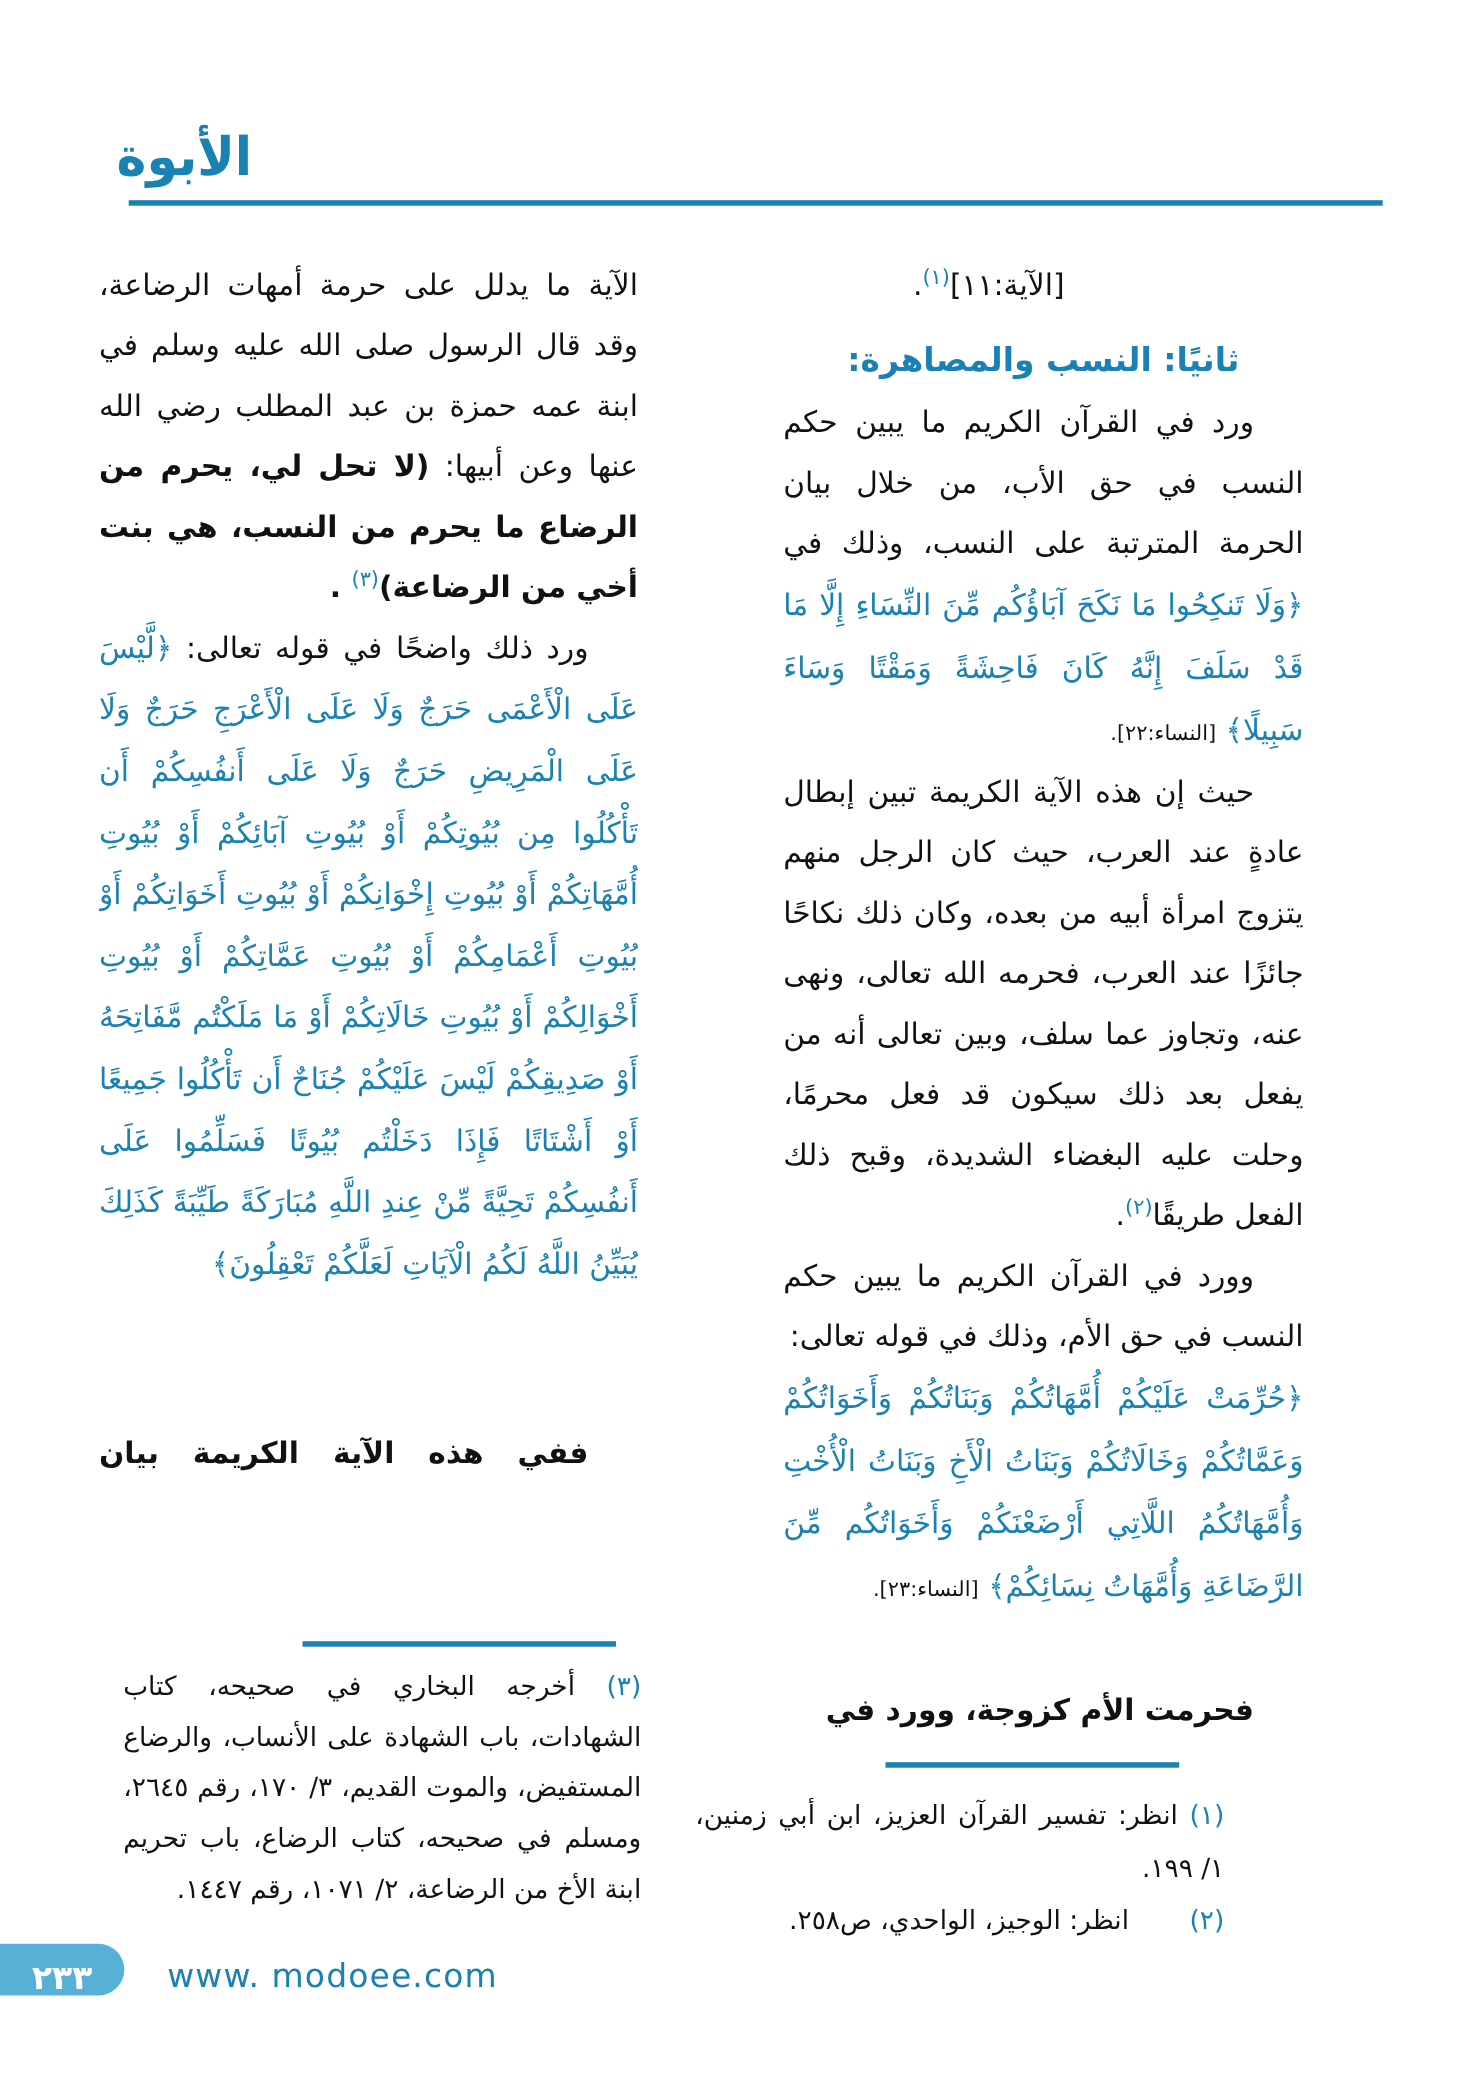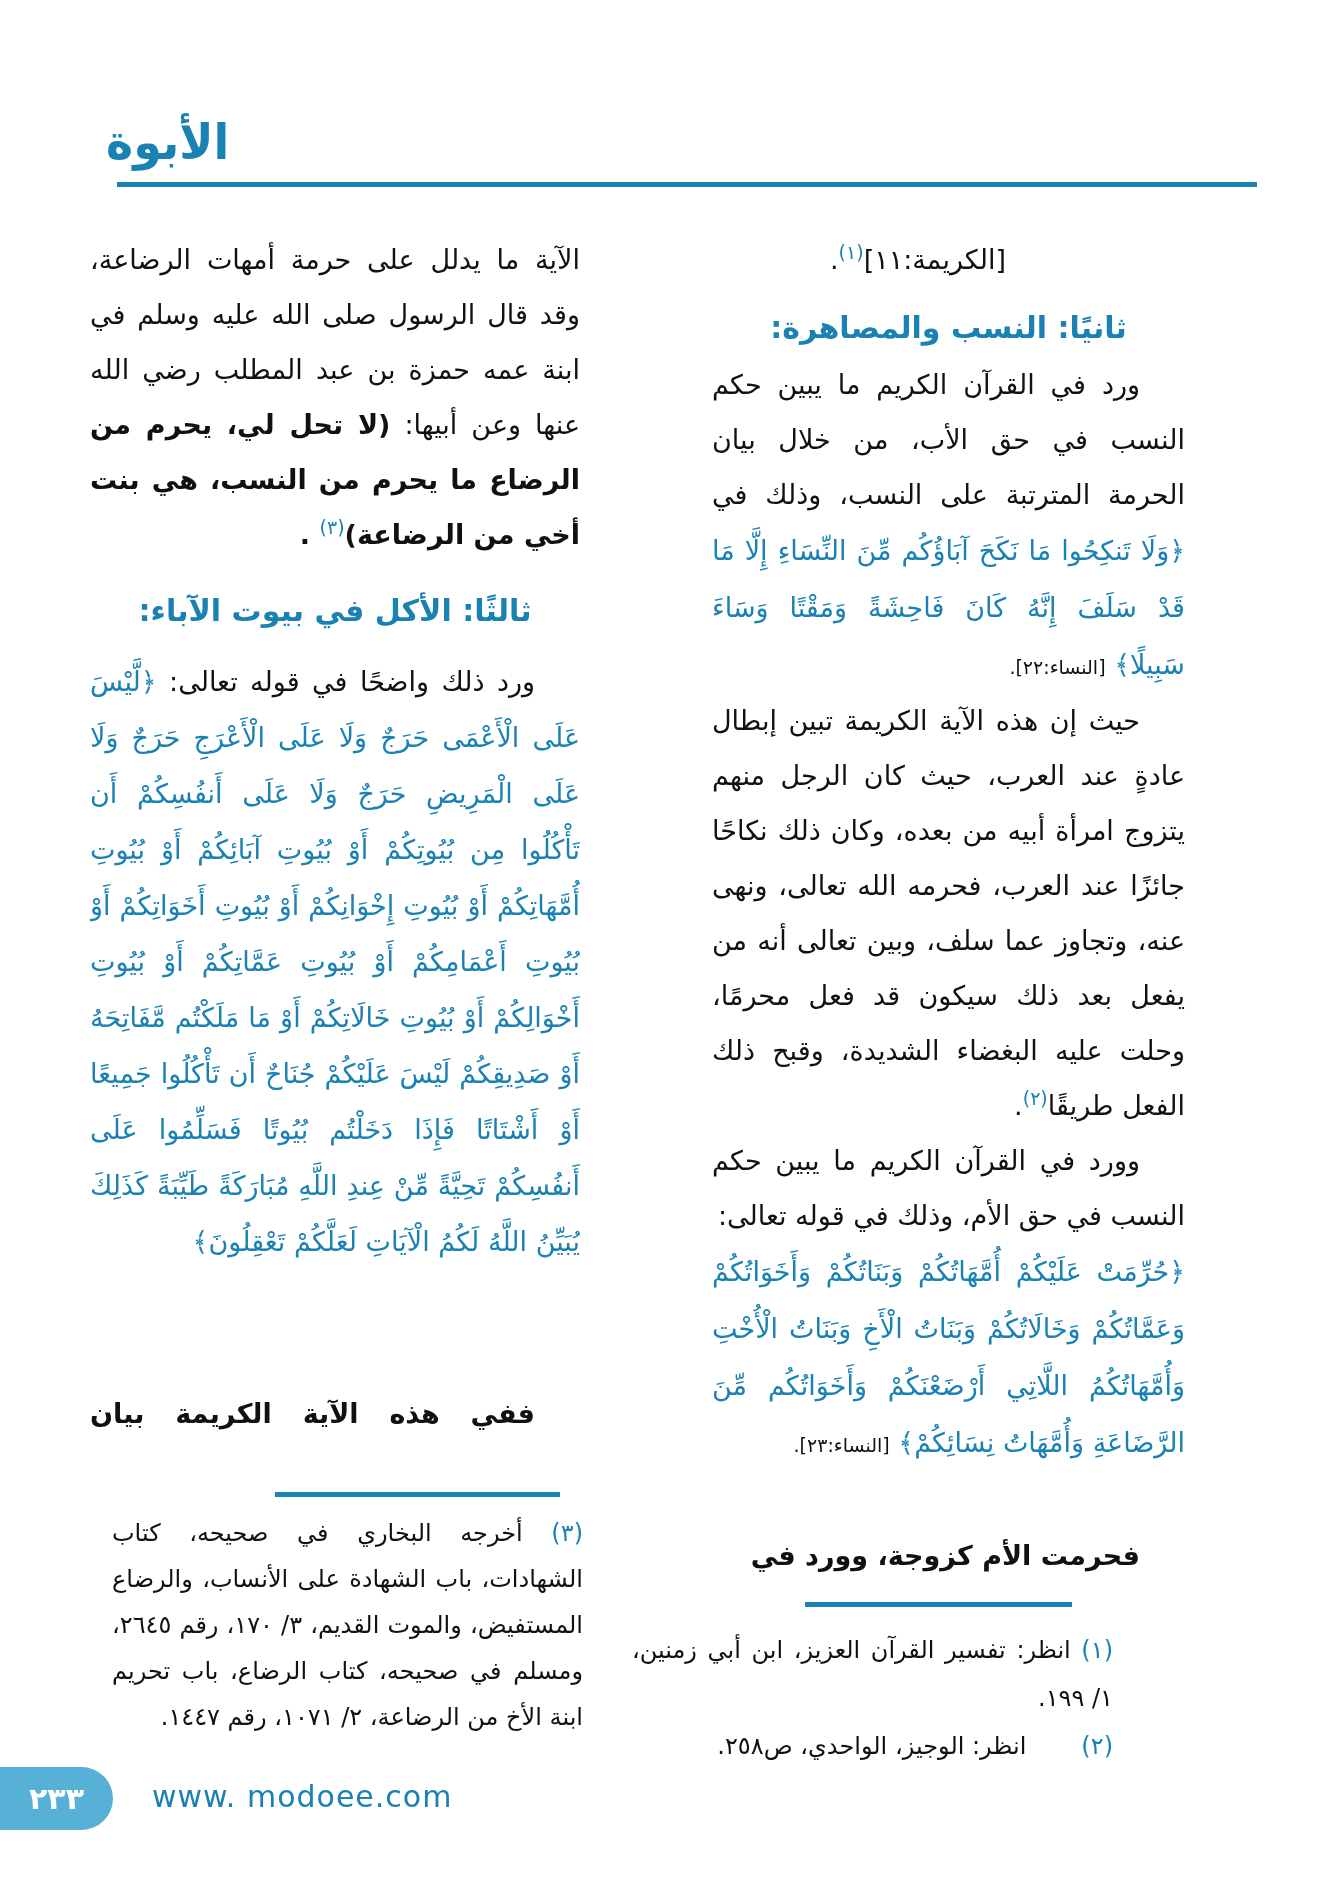--- a/index.html
+++ b/index.html
@@ -119,21 +119,21 @@
   .fn-right { left: 632px; top: 1626px; width: 481px; height: 160px; line-height: 48px; }
   .fn-marker { color: var(--accent); }
   .fn-gap { display: inline-block; width: 55px; }
 
   
   .badge {
     position: absolute;
     left: 0;
     top: 1767px;
     width: 113px;
-    height: 63px;
+    height: 47px;
     background: var(--badge_blue);
     border-radius: 0 34px 34px 0;
     color: #ffffff;
     font-size: 30px;
     font-weight: bold;
     text-align: center;
     line-height: 63px;
   }
   .website {
     position: absolute;
@@ -147,41 +147,40 @@
 </style>
 </head>
 <body>
 
 <div class="page">
 
   <div class="logo">الأبوة</div>
   <div class="rule"></div>
 
   <div class="col col-right">
-    <p class="r-cite"><span>[الكريمة:١١]</span><sup class="fn">(١)</sup><span>.</span></p>
+    <p class="r-cite"><span>[الآية:١١]</span><sup class="fn">(١)</sup><span>.</span></p>
 
     <h2 class="heading r-heading">ثانيًا: النسب والمصاهرة:</h2>
 
     <p class="body indent r-para1">ورد في القرآن الكريم ما يبين حكم النسب في حق الأب، من خلال بيان الحرمة المترتبة على النسب، وذلك في قوله تعالى:</p>
 
     <p class="verse-block r-verse1"><span class="verse">﴿وَلَا تَنكِحُوا مَا نَكَحَ آبَاؤُكُم مِّنَ النِّسَاءِ إِلَّا مَا قَدْ سَلَفَ إِنَّهُ كَانَ فَاحِشَةً وَمَقْتًا وَسَاءَ سَبِيلًا﴾</span> <span class="verse-cite">[النساء:٢٢].</span></p>
 
     <p class="body indent r-para2"><span>حيث إن هذه الآية الكريمة تبين إبطال عادةٍ عند العرب، حيث كان الرجل منهم يتزوج امرأة أبيه من بعده، وكان ذلك نكاحًا جائزًا عند العرب، فحرمه الله تعالى، ونهى عنه، وتجاوز عما سلف، وبين تعالى أنه من يفعل بعد ذلك سيكون قد فعل محرمًا، وحلت عليه البغضاء الشديدة، وقبح ذلك الفعل طريقًا</span><sup class="fn">(٢)</sup><span>.</span></p>
 
     <p class="body indent r-para3">وورد في القرآن الكريم ما يبين حكم النسب في حق الأم، وذلك في قوله تعالى:</p>
 
     <p class="verse-block r-verse2"><span class="verse">﴿حُرِّمَتْ عَلَيْكُمْ أُمَّهَاتُكُمْ وَبَنَاتُكُمْ وَأَخَوَاتُكُمْ وَعَمَّاتُكُمْ وَخَالَاتُكُمْ وَبَنَاتُ الْأَخِ وَبَنَاتُ الْأُخْتِ وَأُمَّهَاتُكُمُ اللَّاتِي أَرْضَعْنَكُمْ وَأَخَوَاتُكُم مِّنَ الرَّضَاعَةِ وَأُمَّهَاتُ نِسَائِكُمْ﴾</span> <span class="verse-cite">[النساء:٢٣].</span></p>
 
     <p class="r-conc">فحرمت الأم كزوجة، وورد في هذه</p>
   </div>
 
   <div class="col col-left">
     <p class="body l-para1"><span>الآية ما يدلل على حرمة أمهات الرضاعة، وقد قال الرسول صلى الله عليه وسلم في ابنة عمه حمزة بن عبد المطلب رضي الله عنها وعن أبيها: </span><span class="bold-line">(لا تحل لي، يحرم من الرضاع ما يحرم من النسب، هي بنت أخي من الرضاعة)</span><sup class="fn">(٣)</sup><span class="bold-line"> .</span></p>
 
-    <h2 class="heading l-heading">ثالثًا: الأكل في بيوت الآباء:</h2>
 
     <p class="body indent l-versepara"><span>ورد ذلك واضحًا في قوله تعالى: </span><span class="verse">﴿لَّيْسَ عَلَى الْأَعْمَى حَرَجٌ وَلَا عَلَى الْأَعْرَجِ حَرَجٌ وَلَا عَلَى الْمَرِيضِ حَرَجٌ وَلَا عَلَى أَنفُسِكُمْ أَن تَأْكُلُوا مِن بُيُوتِكُمْ أَوْ بُيُوتِ آبَائِكُمْ أَوْ بُيُوتِ أُمَّهَاتِكُمْ أَوْ بُيُوتِ إِخْوَانِكُمْ أَوْ بُيُوتِ أَخَوَاتِكُمْ أَوْ بُيُوتِ أَعْمَامِكُمْ أَوْ بُيُوتِ عَمَّاتِكُمْ أَوْ بُيُوتِ أَخْوَالِكُمْ أَوْ بُيُوتِ خَالَاتِكُمْ أَوْ مَا مَلَكْتُم مَّفَاتِحَهُ أَوْ صَدِيقِكُمْ لَيْسَ عَلَيْكُمْ جُنَاحٌ أَن تَأْكُلُوا جَمِيعًا أَوْ أَشْتَاتًا فَإِذَا دَخَلْتُم بُيُوتًا فَسَلِّمُوا عَلَى أَنفُسِكُمْ تَحِيَّةً مِّنْ عِندِ اللَّهِ مُبَارَكَةً طَيِّبَةً كَذَلِكَ يُبَيِّنُ اللَّهُ لَكُمُ الْآيَاتِ لَعَلَّكُمْ تَعْقِلُونَ﴾</span></p>
 
 
     <p class="body indent l-conc">ففي هذه الآية الكريمة بيان رخصة أكل</p>
   </div>
 
   <div class="fn-sep sep-left"></div>
   <div class="fn-block fn-left">
     <p><span class="fn-marker">(٣)</span> <span>أخرجه البخاري في صحيحه، كتاب الشهادات، باب الشهادة على الأنساب، والرضاع المستفيض، والموت القديم، ٣/ ١٧٠، رقم ٢٦٤٥، ومسلم في صحيحه، كتاب الرضاع، باب تحريم ابنة الأخ من الرضاعة، ٢/ ١٠٧١، رقم ١٤٤٧.</span></p>

